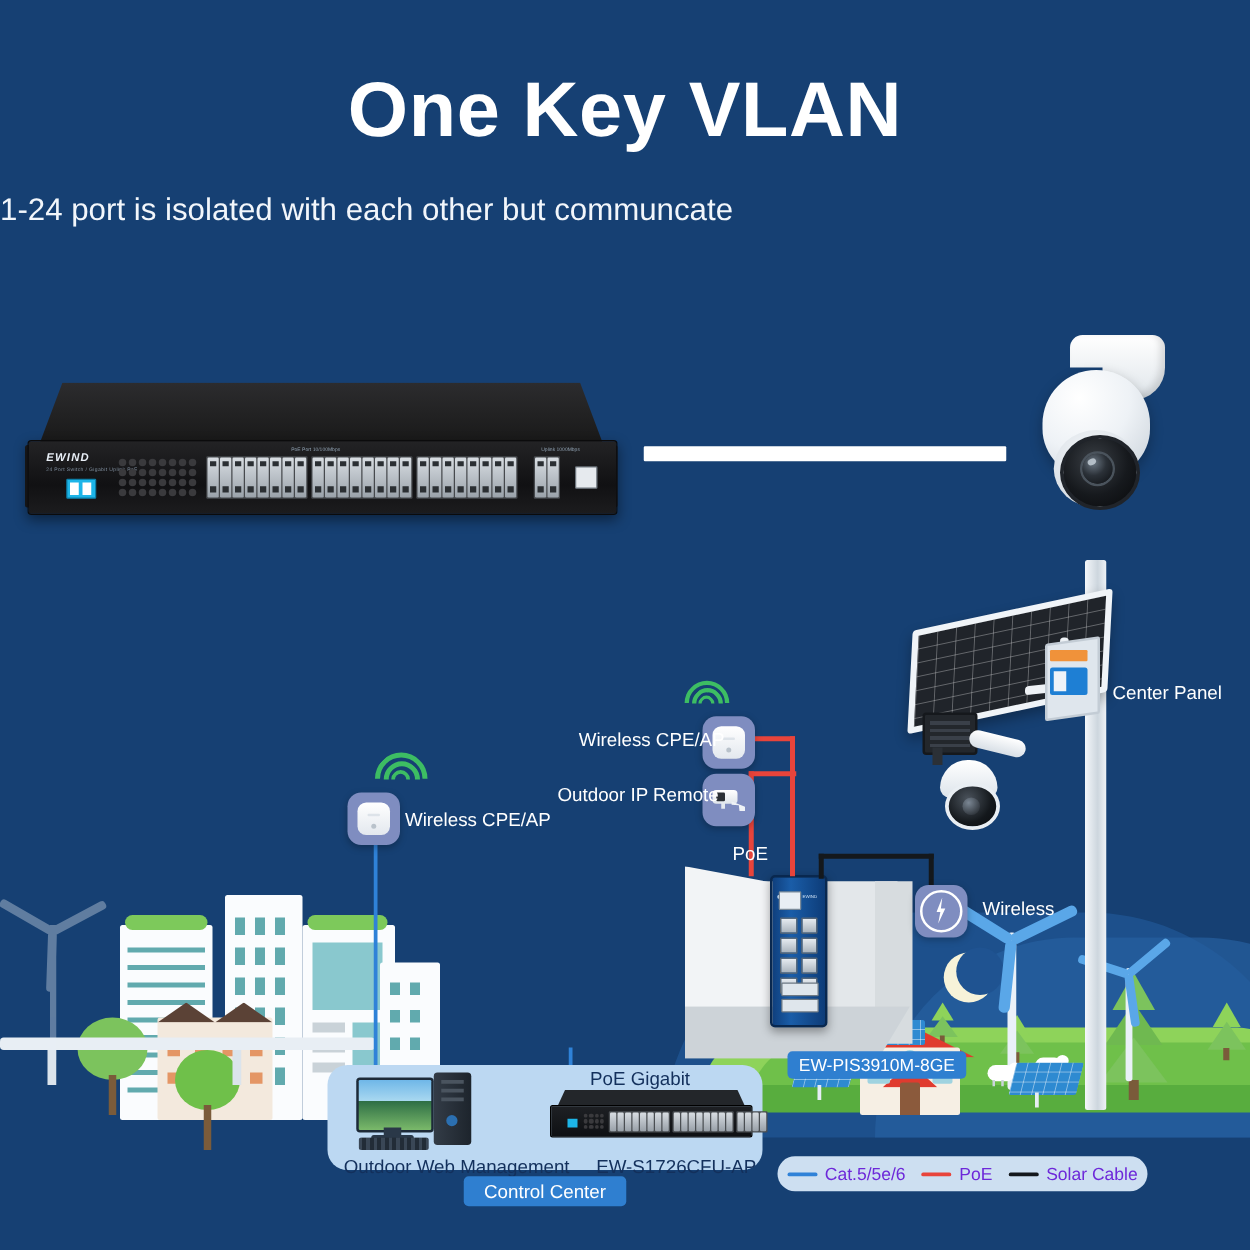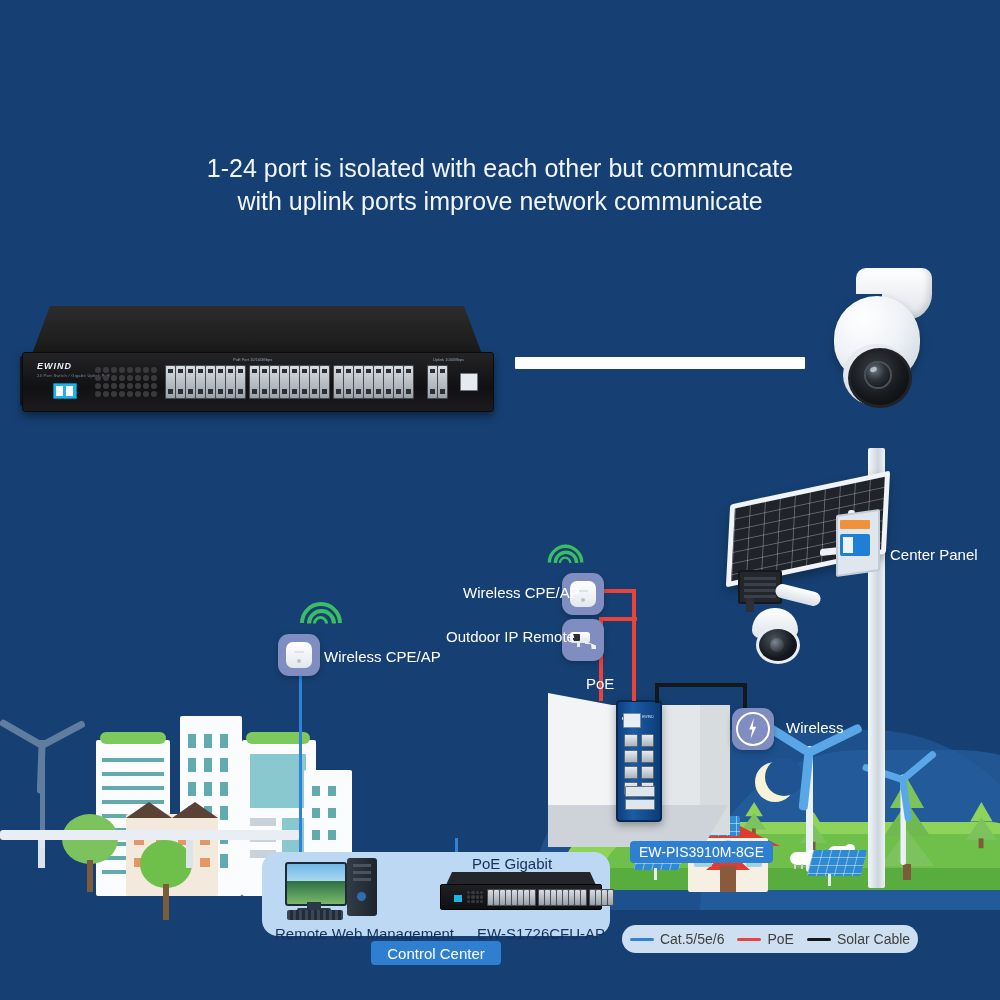--- a/index.html
+++ b/index.html
@@ -12,21 +12,21 @@
   }
   .stage{position:absolute;inset:0;width:1000px;height:1000px;}
 
   
   .title{
     position:absolute;top:58px;left:0;width:1000px;text-align:center;
     font-size:62px;font-weight:bold;letter-spacing:.5px;line-height:1;
     color:#fff;
   }
   .subtitle{
-    position:absolute;top:152px;left:0;width:1000px;text-align:center;
+    position:absolute;top:152px;left:0;width:1000px;text-align:left;
     font-size:25px;line-height:1.32;color:#f2f6fb;font-weight:400;
   }
 
   
   .dist-label{
     position:absolute;left:565px;top:292px;width:180px;text-align:center;
     font-size:54px;font-weight:bold;color:#fff;line-height:1;
   }
   .dist-bar{
     position:absolute;left:515px;top:357px;width:290px;height:12px;
@@ -278,37 +278,37 @@
   .ccs-leds{position:absolute;left:26px;top:6px;width:16px;height:12px;
     display:grid;grid-template-columns:repeat(4,1fr);grid-template-rows:repeat(3,1fr);gap:1px;}
   .ccs-leds i{background:#3a3a3d;border-radius:50%;}
 
   
   .legend{
     position:absolute;left:622px;top:925px;width:296px;height:28px;
     background:#cddff1;border-radius:14px;display:flex;align-items:center;
     justify-content:center;gap:13px;
   }
-  .leg-item{display:flex;align-items:center;gap:6px;font-size:14px;color:#404040;}
+  .leg-item{display:flex;align-items:center;gap:6px;font-size:14px;color:#6d28d9;}
   .leg-line{width:24px;height:3px;border-radius:2px;}
 
   
   .model-badge{
     position:absolute;left:630px;top:841px;padding:3px 9px;
     background:#2f7fd0;border-radius:4px;color:#fff;font-size:14px;white-space:nowrap;
   }
 </style>
 </head>
 <body>
 
 <div class="stage">
 
+  <div class="title">One Key VLAN</div>
   <div class="subtitle">
     <div>1-24 port is isolated with each other but communcate</div>
-    <div>with uplink ports improve network communicate</div>
   </div>
 
   <div class="dist-bar"></div>
 
   <div class="rack">
     <div class="rack-top"></div>
     <div class="rack-ear l"></div>
     <div class="rack-ear r"></div>
     <div class="rack-face">
       <div class="brand">EWIND</div>
@@ -655,21 +655,21 @@
         <div class="ccs-pg">
             <div class="ccs-p"></div>
             <div class="ccs-p"></div>
             <div class="ccs-p"></div>
             <div class="ccs-p"></div>
           </div>
       </div>
     </div>
   </div>
   <div class="lbl-dark" style="left:472px;top:855px;">PoE Gigabit</div>
-  <div class="lbl-dark" style="left:275px;top:925px;">Remote Web Management</div>
+  <div class="lbl-dark" style="left:275px;top:925px;">Outdoor Web Management</div>
   <div class="lbl-dark" style="left:477px;top:925px;">EW-S1726CFU-AP</div>
   <div class="cc-badge">Control Center</div>
 
   <div class="legend">
     <div class="leg-item">
       <span class="leg-line" style="background:#2f82d8"></span>
       <span>Cat.5/5e/6</span>
     </div>
     <div class="leg-item">
       <span class="leg-line" style="background:#e8443b"></span>

